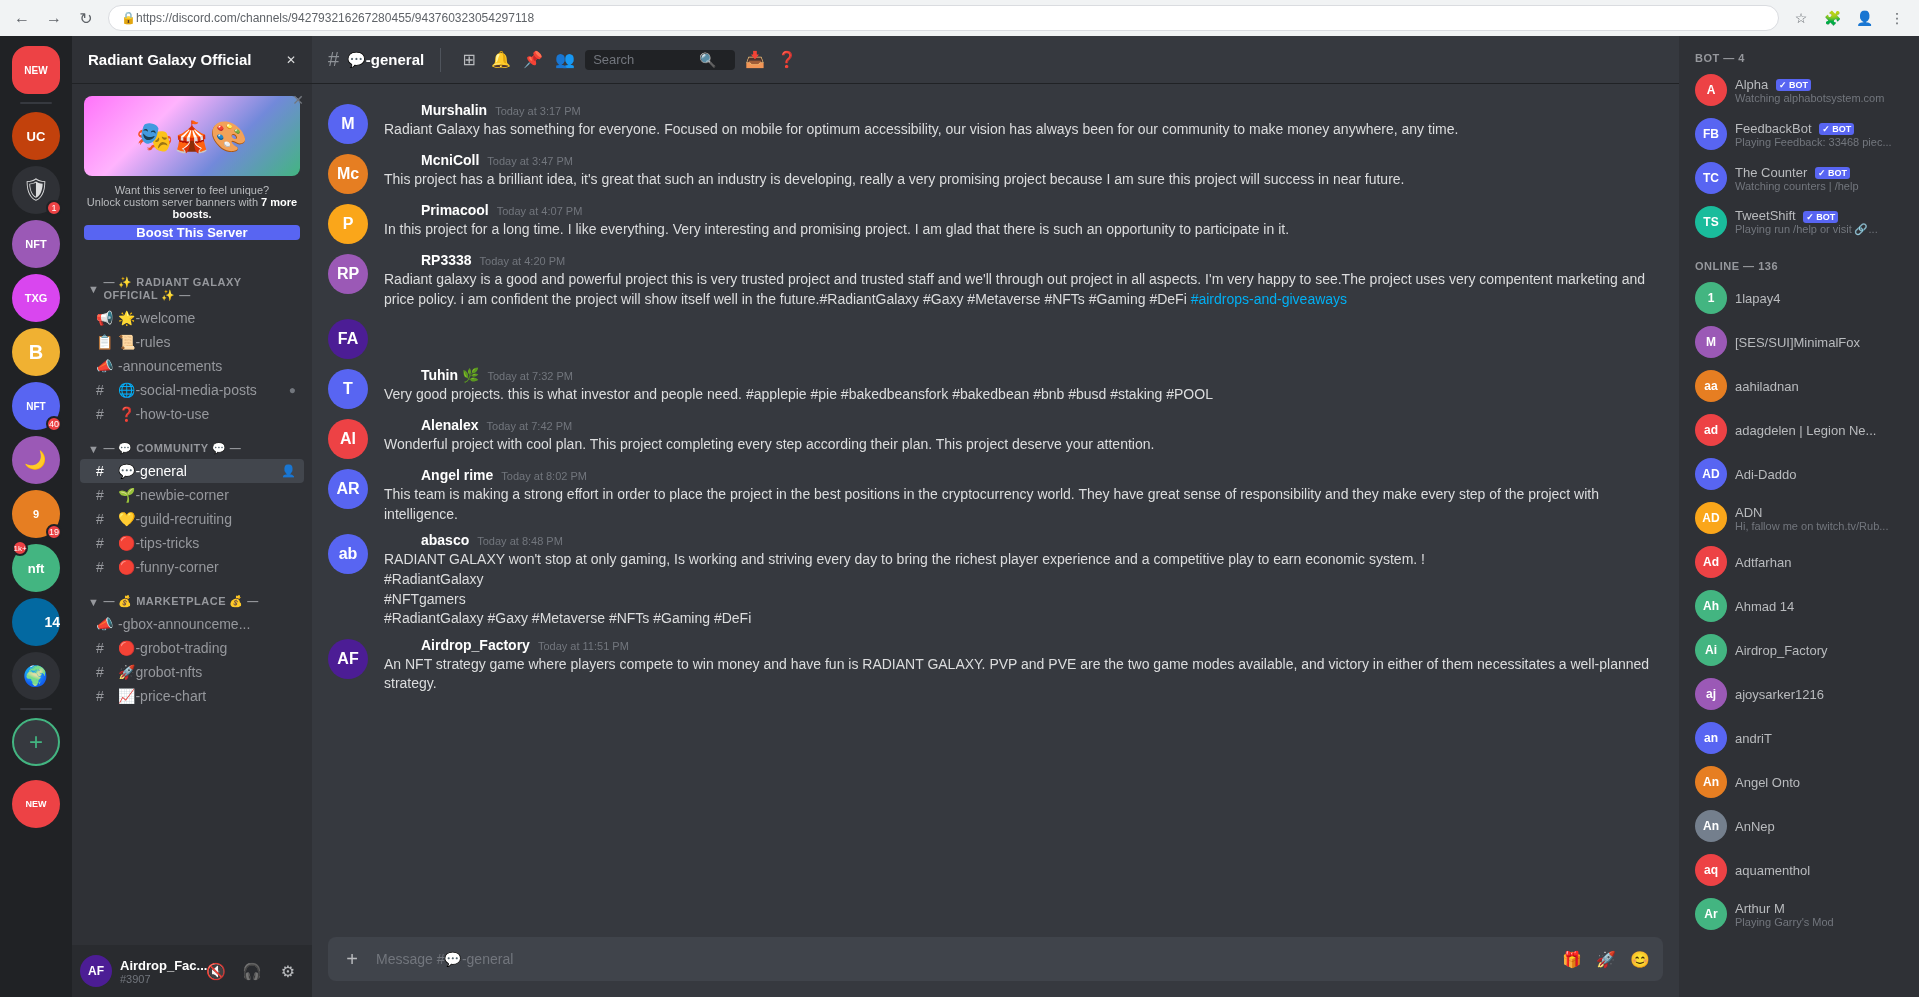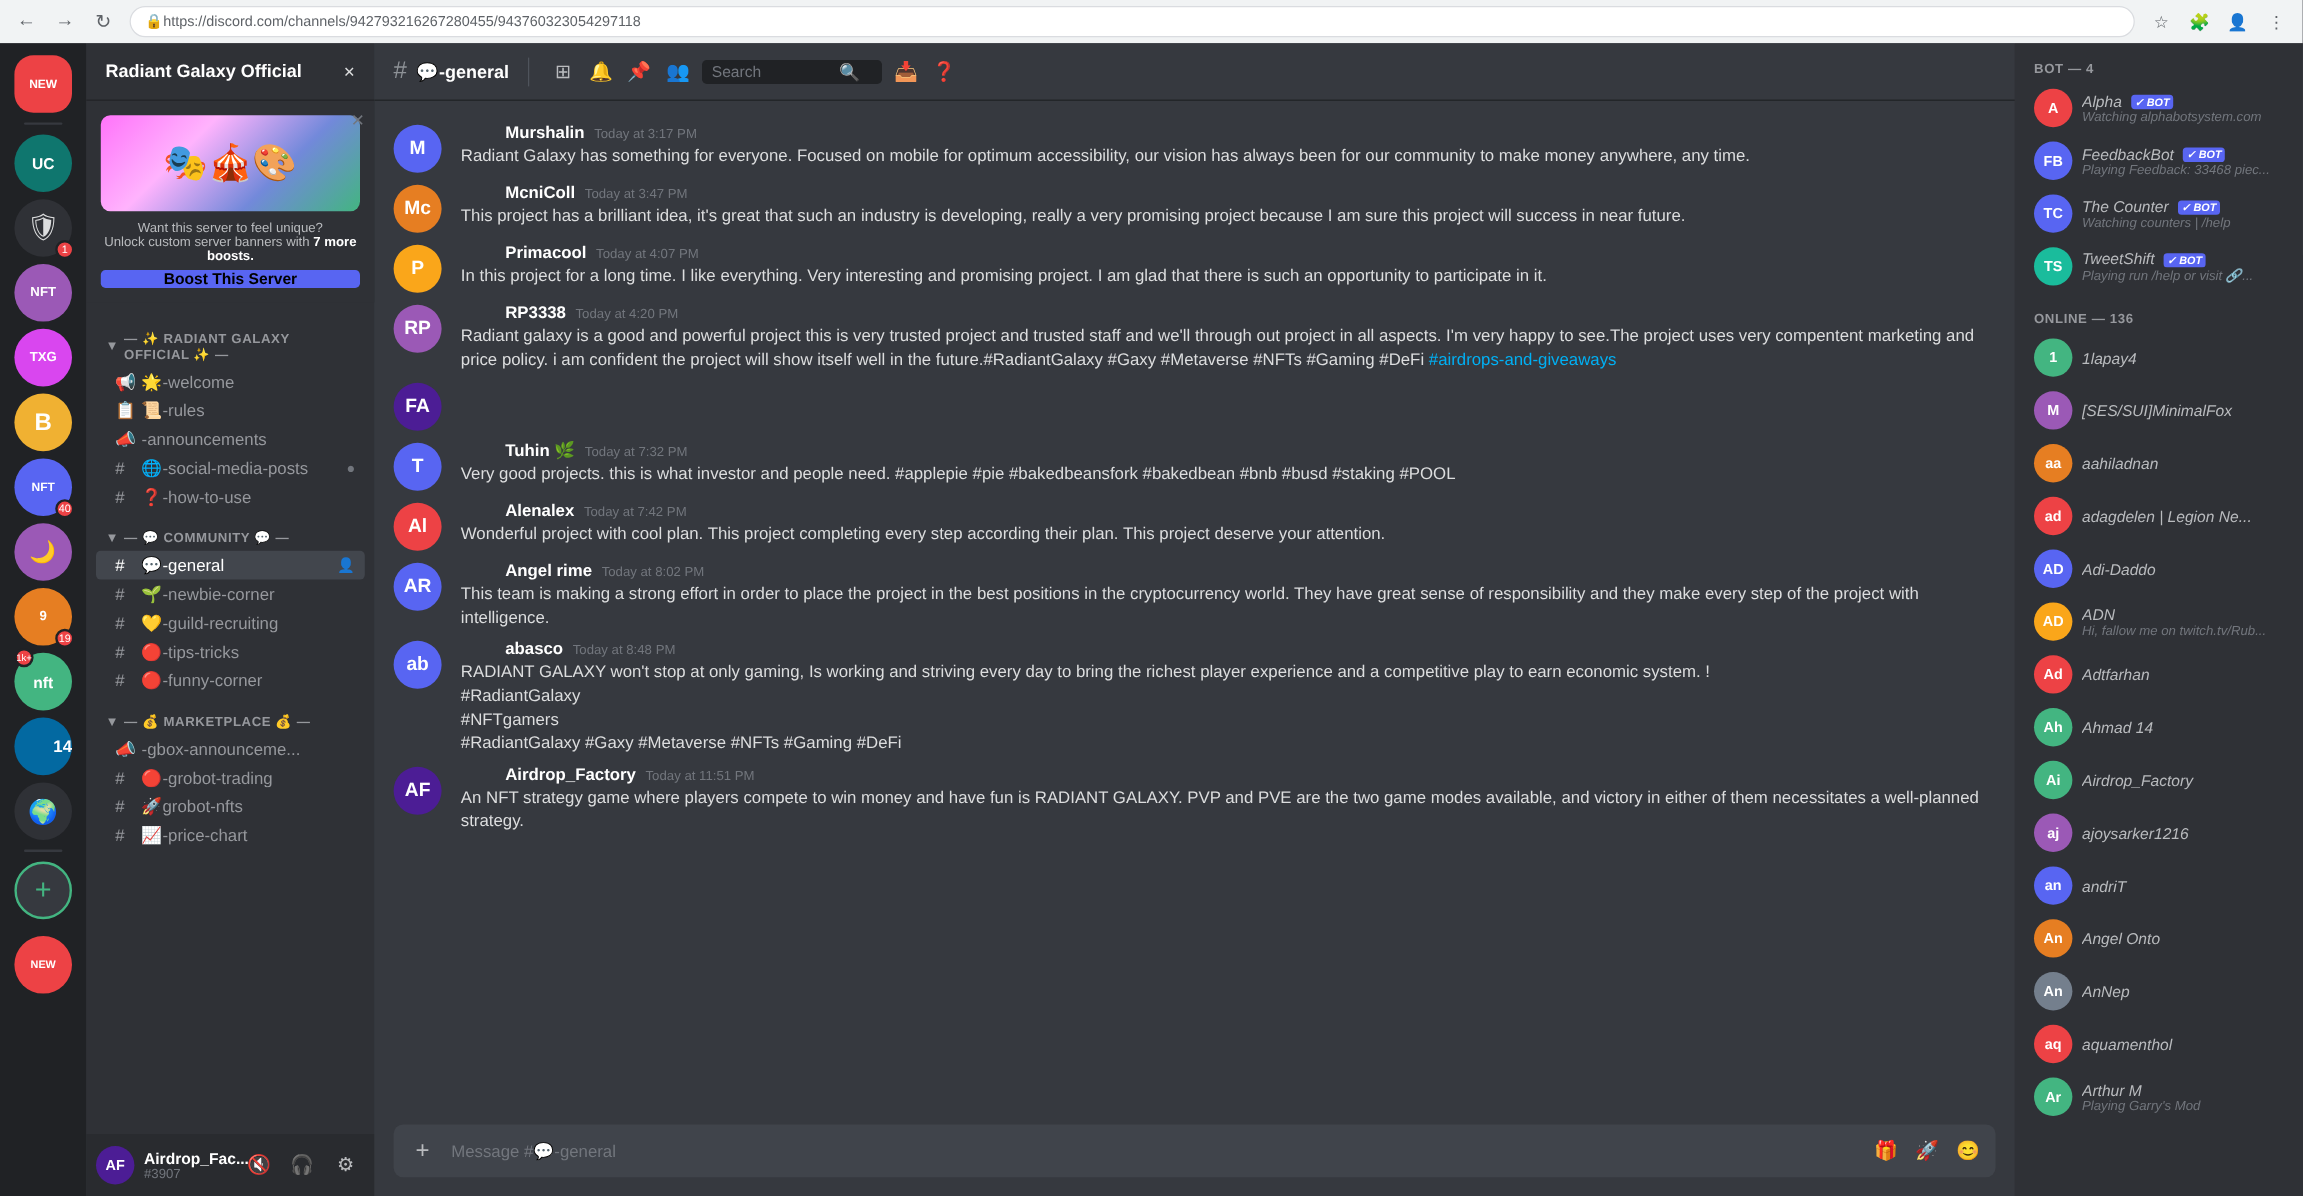--- a/index.html
+++ b/index.html
@@ -30,21 +30,21 @@
     .sidebar-header-title { font-weight: 700; font-size: 15px; color: #fff; white-space: nowrap; overflow: hidden; text-overflow: ellipsis; }
     .sidebar-header-chevron { color: #dcddde; font-size: 12px; }
 
     
     .boost-panel { background: #2f3136; padding: 12px; position: relative; }
     .boost-panel-close { position: absolute; top: 8px; right: 8px; color: #72767d; cursor: pointer; font-size: 14px; }
     .boost-banner { width: 100%; height: 80px; background: linear-gradient(135deg, #ff73fa, #ffb3fd, #7289da, #43b581); border-radius: 8px; display: flex; align-items: center; justify-content: center; overflow: hidden; margin-bottom: 8px; }
     .boost-banner-content { font-size: 30px; }
     .boost-text { font-size: 11px; color: #b9bbbe; text-align: center; margin-bottom: 4px; }
     .boost-text strong { color: #fff; }
-    .boost-btn { width: 100%; background: #5865f2; color: #000000; border: none; border-radius: 4px; padding: 0; font-size: 13px; font-weight: 600; cursor: pointer; }
+    .boost-btn { width: 100%; background: #5865f2; color: #ffffff; border: none; border-radius: 4px; padding: 0; font-size: 13px; font-weight: 600; cursor: pointer; }
 
     
     .channels-list { flex: 1; overflow-y: auto; padding: 8px 0; }
     .channel-section-header { padding: 16px 16px 4px; font-size: 11px; font-weight: 700; color: #96989d; text-transform: uppercase; letter-spacing: 0.5px; cursor: pointer; display: flex; align-items: center; gap: 4px; }
     .channel-item { padding: 4px 8px 4px 16px; display: flex; align-items: center; gap: 6px; cursor: pointer; border-radius: 4px; margin: 0 8px; color: #96989d; font-size: 14px; }
     .channel-item.active { background: #42464d; color: #fff; }
     .channel-icon { font-size: 14px; width: 16px; flex-shrink: 0; }
     .channel-name { flex: 1; overflow: hidden; text-overflow: ellipsis; white-space: nowrap; }
     .channel-item-icon { font-size: 12px; color: #72767d; }
 
@@ -91,21 +91,21 @@
     .message-input { flex: 1; background: transparent; border: none; outline: none; color: #dcddde; font-size: 14px; padding: 11px 0; }
     .message-input::placeholder { color: #72767d; }
     .message-input-actions { display: flex; gap: 4px; align-items: center; }
     .msg-action-btn { width: 30px; height: 30px; display: flex; align-items: center; justify-content: center; color: #b9bbbe; cursor: pointer; font-size: 16px; border-radius: 4px; }
 
     
     .member-list { width: 240px; background: #2f3136; overflow-y: auto; padding: 0 8px; flex-shrink: 0; }
     .member-section-header { padding: 16px 8px 4px; font-size: 11px; font-weight: 700; color: #96989d; text-transform: uppercase; letter-spacing: 0.5px; }
     .member-item { display: flex; align-items: center; gap: 8px; padding: 6px 8px; border-radius: 4px; cursor: pointer; }
     .member-avatar { width: 32px; height: 32px; border-radius: 50%; flex-shrink: 0; display: flex; align-items: center; justify-content: center; font-size: 12px; font-weight: 700; color: white; }
-    .member-info { flex: 1; min-width: 0; font-style: italic; }
+    .member-info { flex: 1; min-width: 0; }
     .member-name { font-size: 13px; color: #b9bbbe; font-weight: 500; white-space: nowrap; overflow: hidden; text-overflow: ellipsis; }
     .member-status { font-size: 11px; color: #72767d; white-space: nowrap; overflow: hidden; text-overflow: ellipsis; }
     .bot-badge { background: #5865f2; color: white; font-size: 9px; padding: 1px 3px; border-radius: 3px; font-weight: 700; margin-left: 4px; vertical-align: middle; }
 
     
     ::-webkit-scrollbar { width: 8px; }
     ::-webkit-scrollbar-track { background: transparent; }
     ::-webkit-scrollbar-thumb { background: #202225; border-radius: 4px; }
 
     
@@ -138,21 +138,21 @@
   </div>
 </div>
 
 <div class="app">
 
   <div class="server-list">
     <div class="server-icon active" style="background:#ed4245; border-radius:16px; font-size:10px; font-weight:700; color:white; position:relative;">
       <span>NEW</span>
     </div>
     <div class="server-divider"></div>
-    <div class="server-icon" style="background:#0f766e;">
+    <div class="server-icon" style="background:#c2410c;">
       <span style="color:white;font-weight:700;font-size:13px;">UC</span>
     </div>
     <div class="server-icon" style="background:#2f3136; position:relative;">
       <span style="font-size:22px;">🛡</span>
       <div class="server-badge">1</div>
     </div>
     <div class="server-icon" style="background:#9b59b6;">
       <span style="color:white;font-weight:700;font-size:11px;">NFT</span>
     </div>
     <div class="server-icon" style="background:#d946ef;">

